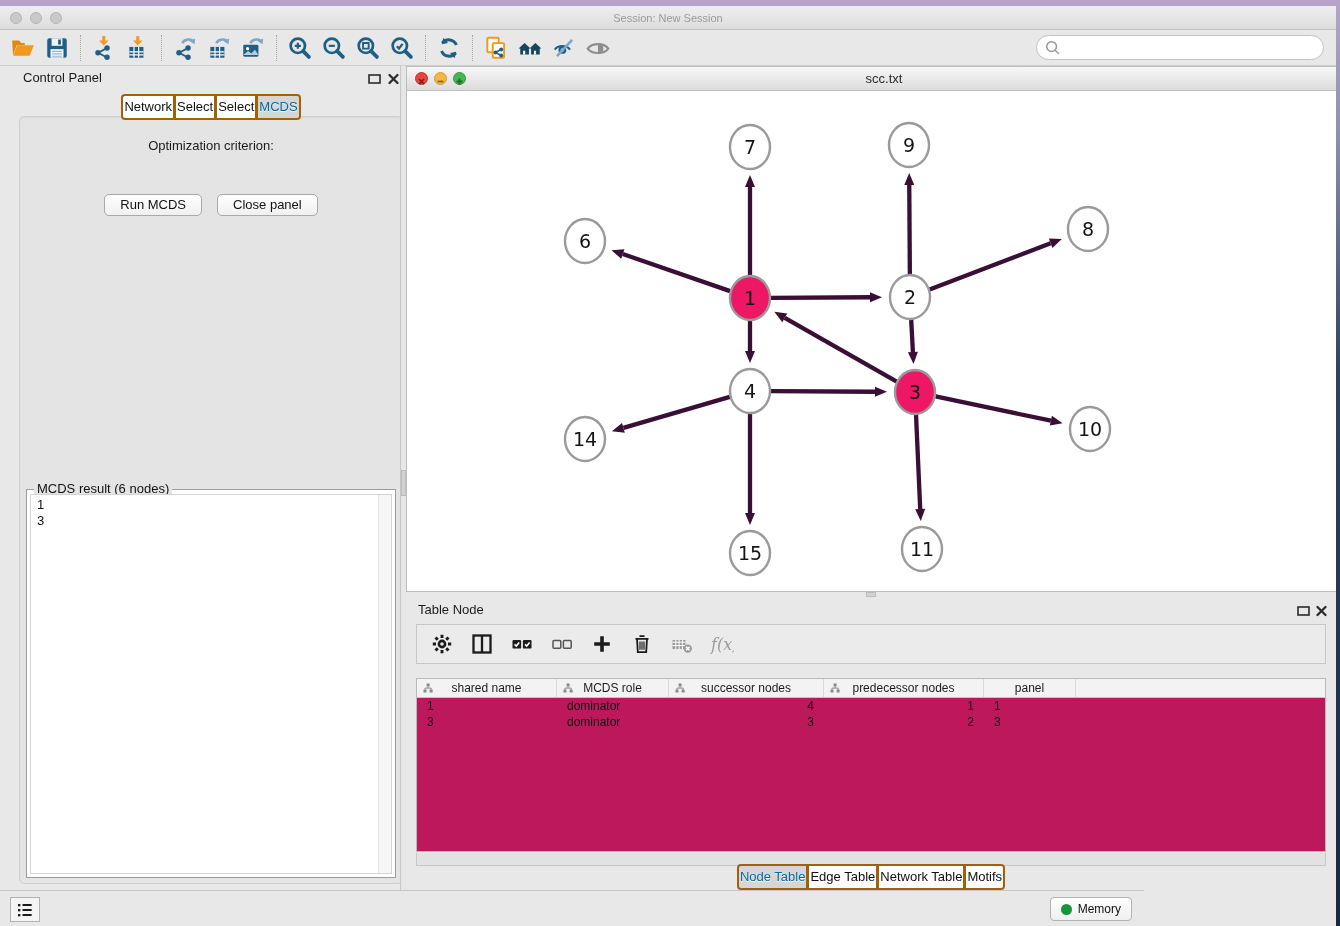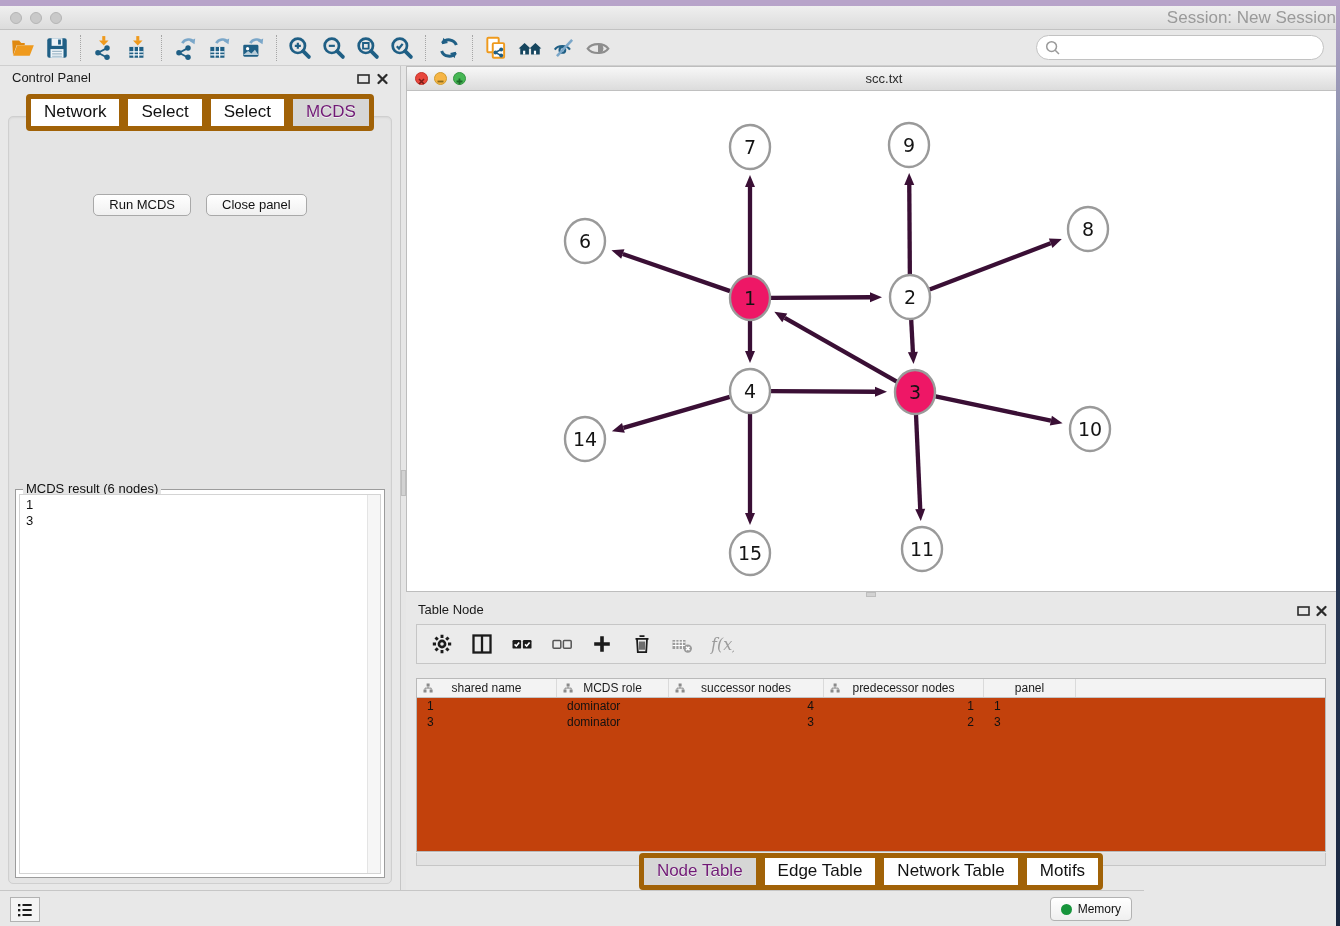--- a/index.html
+++ b/index.html
@@ -5,38 +5,38 @@
   html,body{margin:0;padding:0;width:1340px;height:926px;overflow:hidden;
     font-family:"Liberation Sans",sans-serif;background:#b7a3c9;}
   *{box-sizing:border-box;}
   .edge-right{position:absolute;top:0;right:0;width:4px;height:926px;z-index:9;
     background:linear-gradient(180deg,#b7a3c9 0%,#8b93ae 14%,#31415f 40%,#24334f 70%,#1a2740 100%);}
   .app{position:absolute;left:0;top:6px;width:1336px;height:920px;background:#e8e8e8;}
 
   
   .titlebar{height:24px;background:linear-gradient(#efefef,#dcdcdc);border-bottom:1px solid #c2c2c2;position:relative;}
   .tl{position:absolute;top:6px;width:12px;height:12px;border-radius:50%;background:#c9c9c9;border:1px solid #b5b5b5;}
-  .title-text{line-height:24px;text-align:right;color:#9a9a9a;font-size:17px;}
+  .title-text{line-height:24px;text-align:center;color:#9a9a9a;font-size:11px;}
 
   
   .toolbar{height:36px;border-bottom:1px solid #cfcfcf;display:flex;align-items:center;padding:0 6px;position:relative;background:#e8e8e8;}
   .tool{width:34px;height:30px;display:flex;align-items:center;justify-content:center;}
   .tbsep{height:26px;border-left:1px dotted #a6a6a6;margin:0 6px;}
   .searchbox{position:absolute;right:12px;top:5px;width:288px;height:25px;background:#fff;
     border:1px solid #c2c2c2;border-radius:13px;display:flex;align-items:center;padding-left:7px;}
 
   
-  .control-panel{position:absolute;left:0;top:60px;width:400px;height:824px;}
+  .control-panel{position:absolute;left:11px;top:60px;width:400px;height:824px;}
   .panel-header{height:26px;position:relative;font-size:13px;color:#1a1a1a;line-height:24px;padding-left:12px;}
   .ph-ico{position:absolute;top:5px;width:17px;height:16px;}
   .cp-tabs{position:relative;z-index:2;display:flex;justify-content:center;margin-top:2px;}
-  .seg{font-size:17px;padding:3px 13px 4px;background:#fff;border:5px solid #a16207;margin-left:-1px;color:#111;cursor:default;}
+  .seg{font-size:13px;padding:3px 1px 4px;background:#fff;border:2px solid #a16207;margin-left:-1px;color:#111;cursor:default;}
   .seg.first{border-radius:4px 0 0 4px;margin-left:0;}
   .seg.last{border-radius:0 4px 4px 0;}
-  .seg.pressed{background:#d6d6d6;color:#701a75;text-shadow:0 1px 0 #f5f5f5;}
+  .seg.pressed{background:#d6d6d6;color:#0369a1;text-shadow:0 1px 0 #f5f5f5;}
   .cp-box{position:absolute;left:8px;top:50px;right:8px;bottom:6px;background:#e4e4e4;
     border:1px solid #cfcfcf;border-radius:5px;box-shadow:inset 0 1px 2px rgba(0,0,0,.06);}
   .opt-label{position:absolute;top:21px;left:0;right:0;text-align:center;font-size:13px;color:#1a1a1a;}
   .dd{position:absolute;left:36px;top:43px;width:310px;height:23px;background:#fff;border:1px solid #a9a9a9;
     border-radius:4px;font-size:13px;line-height:21px;padding-left:10px;}
   .dd-step{position:absolute;right:7px;top:3px;width:10px;height:16px;}
   .dd-step:before{content:"";position:absolute;top:1px;left:0;border:5px solid transparent;border-bottom:6px solid #3a3a3a;border-top:none;}
   .dd-step:after{content:"";position:absolute;bottom:1px;left:0;border:5px solid transparent;border-top:6px solid #3a3a3a;border-bottom:none;}
   .btn-row{position:absolute;top:77px;left:0;right:0;display:flex;justify-content:center;gap:15px;}
   .mac-btn{font-size:13px;height:22px;padding:0 15px;background:linear-gradient(#ffffff,#f0f0f0);
@@ -58,21 +58,21 @@
   .net-titlebar{height:24px;background:linear-gradient(#f7f7f7,#dcdcdc);border-bottom:1px solid #c0c0c0;position:relative;}
   .nt-btn{position:absolute;top:5px;width:13px;height:13px;border-radius:50%;}
   .net-title{line-height:24px;text-align:center;color:#2b2b2b;font-size:13px;}
   .net-canvas{position:absolute;top:24px;left:0;right:0;bottom:0;background:#fff;}
 
   
   .table-panel{position:absolute;left:406px;top:592px;width:930px;height:292px;}
   .tp-toolbar{position:absolute;left:10px;right:10px;top:26px;height:40px;background:#ebebeb;
     border:1px solid #c6c6c6;display:flex;align-items:center;padding-left:12px;gap:14px;}
   .tp-tool{width:26px;height:26px;display:flex;align-items:center;justify-content:center;}
-  .tp-table{position:absolute;left:10px;right:10px;top:80px;bottom:38px;background:#c2410c;border:1px solid #b9b9b9;overflow:hidden;}
+  .tp-table{position:absolute;left:10px;right:10px;top:80px;bottom:38px;background:#be185d;border:1px solid #b9b9b9;overflow:hidden;}
   .thead{display:flex;height:19px;background:#f3f3f3;border-bottom:1px solid #c4c4c4;font-size:12px;color:#1c1c1c;}
   .th{position:relative;display:flex;align-items:center;justify-content:center;border-right:1px solid #dadada;}
   .th svg{position:absolute;left:6px;}
   .th.filler{flex:1;border-right:none;}
   .trow{display:flex;height:16px;font-size:12px;align-items:center;color:#111;}
   .td{padding:0 10px;overflow:hidden;white-space:nowrap;}
   .tp-strip{position:absolute;left:10px;right:10px;bottom:24px;height:13px;background:#e2e2e2;border:1px solid #c6c6c6;border-top:none;}
   .tp-tabs{position:absolute;left:0;right:0;bottom:0px;display:flex;justify-content:center;}
 
   
@@ -254,20 +254,21 @@
             <path d="M4.5 4l8 8M12.5 4l-8 8" stroke="#2b2b2b" stroke-width="2.3" stroke-linecap="round"></path>
           </svg></span>
     </div>
     <div class="cp-tabs" id="cp-tabs">
         <div class="seg first">Network</div>
         <div class="seg">Select</div>
         <div class="seg">Select</div>
         <div class="seg last pressed">MCDS</div>
       </div>
     <div class="cp-box">
+      <div class="opt-label">Optimization criterion:</div>
       <div class="btn-row">
         <button class="mac-btn">Run MCDS</button>
         <button class="mac-btn">Close panel</button>
       </div>
       <div class="result-group">
         <span class="result-legend">MCDS result (6 nodes)</span>
         <div class="result-scroll">
           <div class="result-text">1
 3</div>
           <div class="vtrack"></div>

